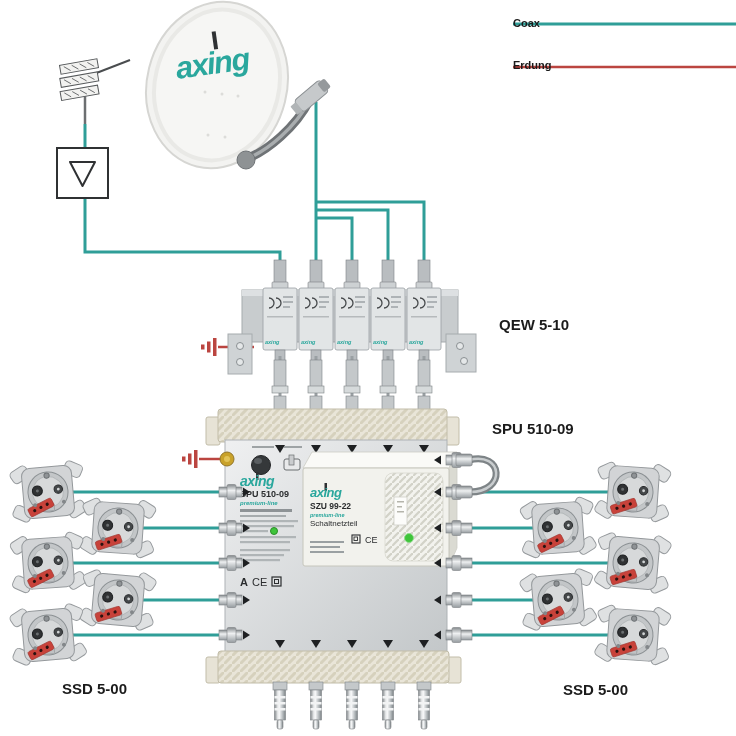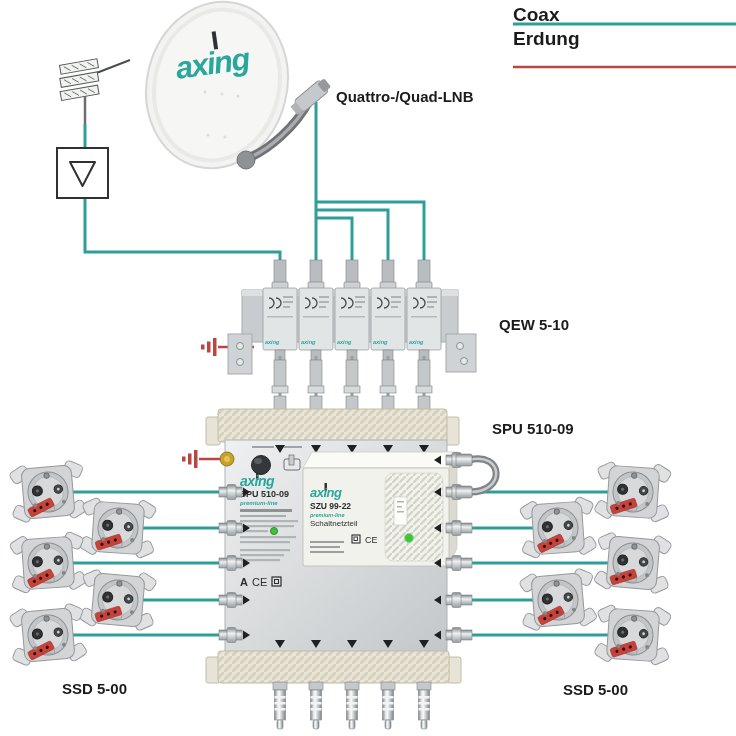--- a/index.html
+++ b/index.html
@@ -2,21 +2,21 @@
 <html><head>
 <meta charset="utf-8">
 <style>
   html,body{margin:0;padding:0;background:#ffffff;}
   #stage{
     position:relative;width:736px;height:736px;background:#ffffff;overflow:hidden;
     font-family:"Liberation Sans",sans-serif;color:#1b1b1b;
   }
   #diagram{position:absolute;left:0;top:0;}
   .callout{position:absolute;font-size:15px;font-weight:bold;color:#1b1b1b;white-space:nowrap;}
-  .legend-label{position:absolute;font-size:19px;font-weight:bold;color:#1b1b1b;}
+  .legend-label{position:absolute;font-size:11px;font-weight:bold;color:#1b1b1b;margin-top:13px;}
 </style>
 </head>
 <body>
 
 <div id="stage">
 
 <svg id="diagram" width="736" height="736" viewBox="0 0 736 736">
   <defs>
     <linearGradient id="mv" x1="0" y1="0" x2="1" y2="0">
       <stop offset="0" stop-color="#83888b"></stop>
@@ -481,21 +481,20 @@
     <g transform="rotate(-5 558 600)">
           <use href="#outlet-sym" x="520" y="568"></use>
         </g>
     <g transform="rotate(4 633 635)">
           <use href="#outlet-sym" x="595" y="603"></use>
         </g>
   </g>
 </svg>
 
 <div class="legend-label" style="left:513px;top:4px;">Coax</div>
-<div class="legend-label" style="left:513px;top:28px;">Erdung</div>
-
-<div class="callout" style="left:336px;top:88px;">Quattro-/Quad-LNB</div>
+<div class="legend-label" style="left:513px;top:46px;">Erdung</div>
+
 <div class="callout" style="left:499px;top:316px;">QEW 5-10</div>
 <div class="callout" style="left:492px;top:420px;">SPU 510-09</div>
 <div class="callout" style="left:62px;top:680px;">SSD 5-00</div>
 <div class="callout" style="left:563px;top:681px;">SSD 5-00</div>
 
 </div>
 
 </body></html>

